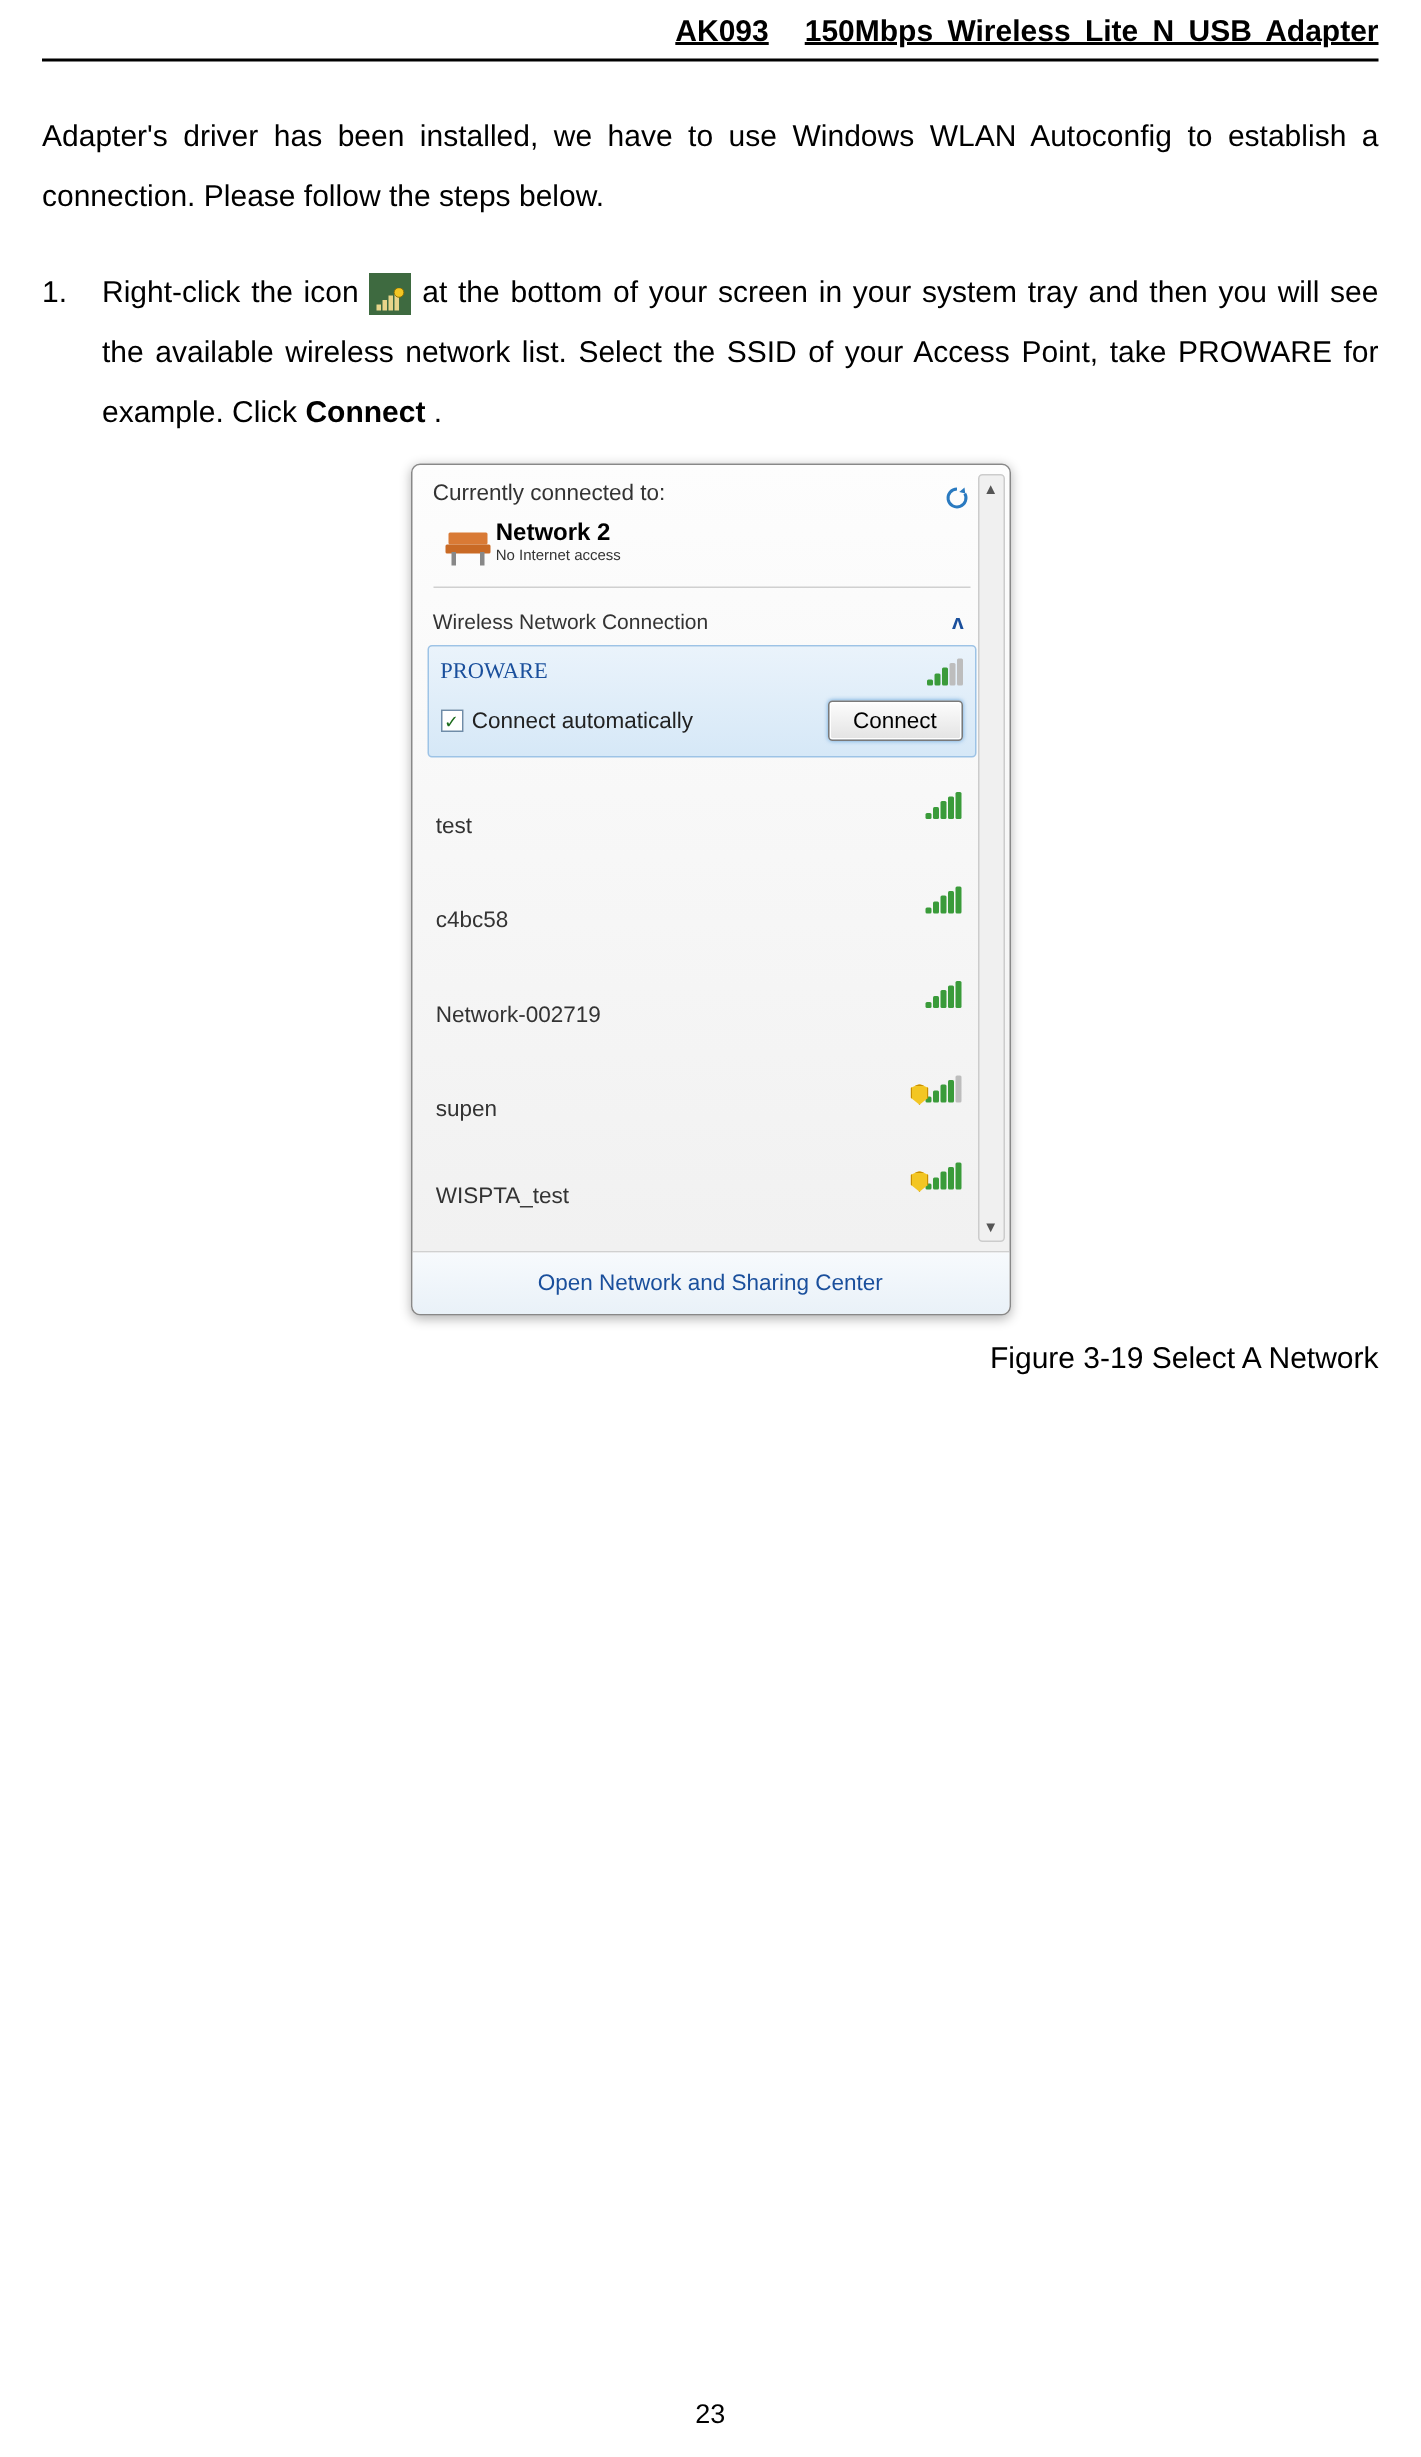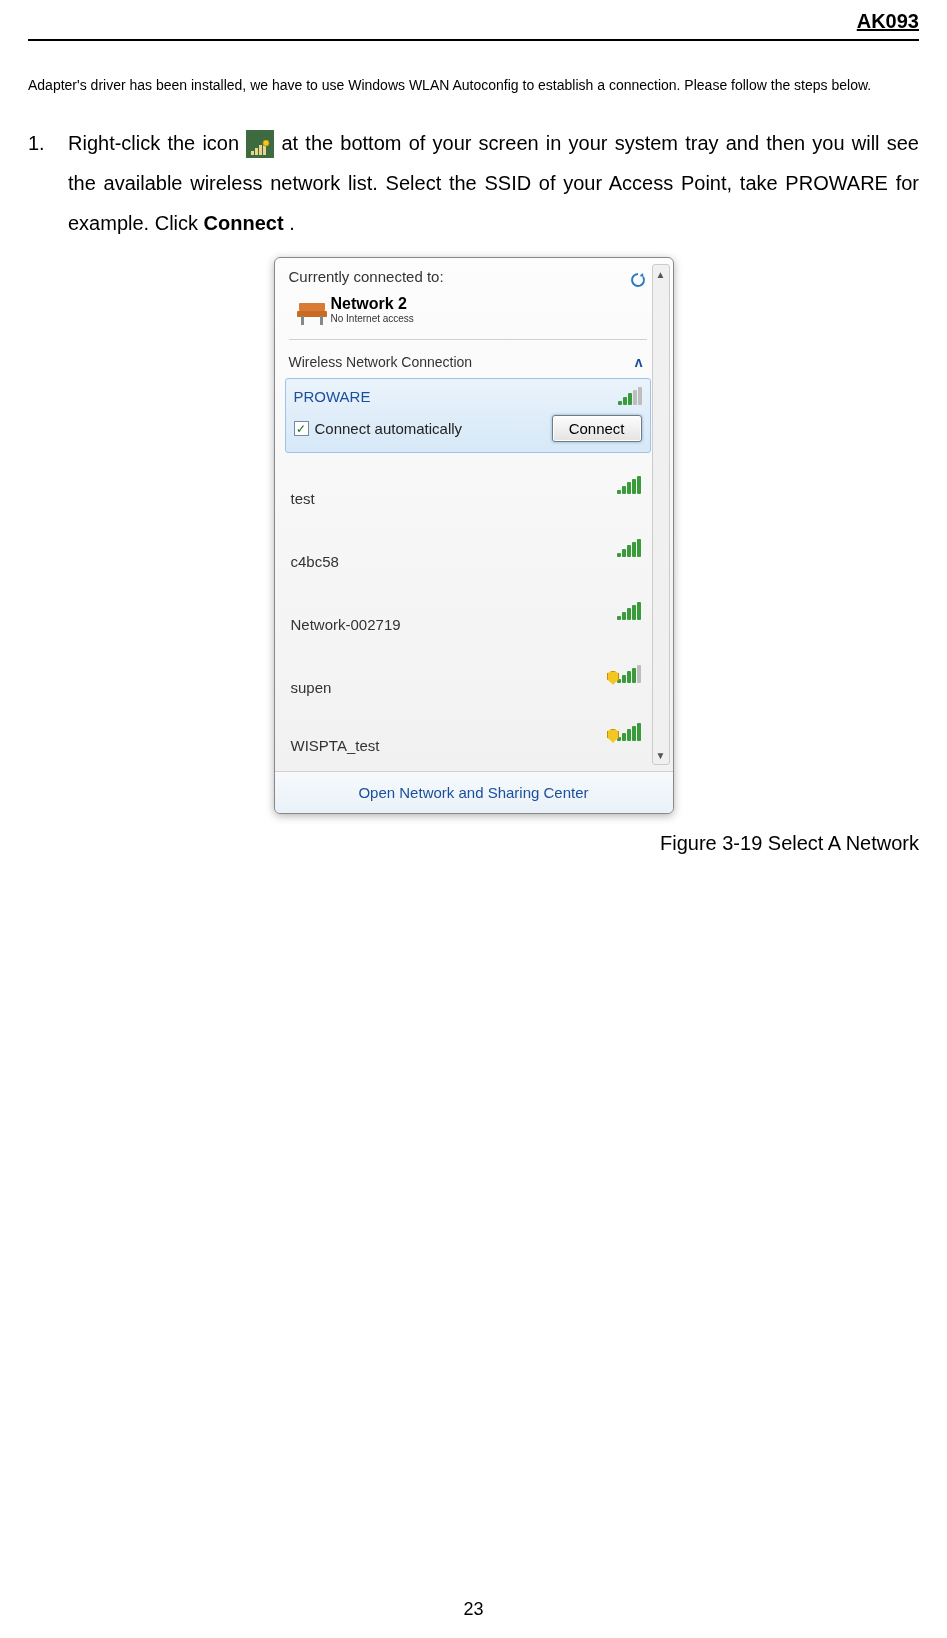--- a/index.html
+++ b/index.html
@@ -28,21 +28,21 @@
     font-size: 20px;
     font-weight: bold;
   }
   .header-title {
     font-size: 20px;
     font-weight: bold;
     word-spacing: 4px;
   }
   .body-text {
     margin-top: 30px;
-    font-size: 14px;
+    font-size: 20px;
     line-height: 2.0;
     text-align: justify;
   }
   .list-item-wrap {
     margin-top: 24px;
     display: flex;
     font-size: 20px;
     line-height: 2.0;
   }
   .list-num {
@@ -177,21 +177,21 @@
     clip-path: polygon(50% 0, 100% 20%, 100% 65%, 50% 100%, 0 65%, 0 20%);
     border: 1px solid #c98f00;
   }
   .selected-block {
     background: linear-gradient(#eaf3fb, #d6e8f7);
     border: 1px solid #9dc3e6;
     border-radius: 3px;
     margin: 0 -4px;
     padding: 0 8px;
   }
-  .selected-block .net-item { padding: 8px 0 6px 0; }
+  .selected-block .net-item { padding: 8px 0 6px 0; font-family: Liberation Serif, serif; }
   .selected-block .ssid { color: #1a4f9c; font-weight: normal; }
   .connect-row {
     display: flex;
     justify-content: space-between;
     align-items: center;
     padding: 4px 0 10px 0;
     gap: 8px;
   }
   .chk-wrap { display: flex; align-items: center; gap: 6px; font-size: 15px; color: #222; }
   .chk-box {
@@ -205,21 +205,21 @@
   }
   .connect-btn {
     padding: 4px 16px;
     font-size: 15px;
     background: linear-gradient(#fdfdfd, #e3e3e3);
     border: 1px solid #7a7a7a;
     border-radius: 3px;
     box-shadow: inset 0 0 0 1px #fff, 0 0 3px rgba(30,120,200,0.6);
   }
   .footer-link-row {
-    margin-top: 8px;
+    margin-top: 19px;
     border-top: 1px solid #d0d0d0;
     background: linear-gradient(#f7fafd, #e9f1f8);
     text-align: center;
     padding: 12px 4px;
     border-radius: 0 0 6px 6px;
   }
   .footer-link-row a {
     color: #1a4f9c;
     text-decoration: none;
     font-size: 15px;
@@ -241,20 +241,21 @@
     width: 18px; height: 18px;
     align-items: center; justify-content: center;
   }
 </style>
 </head>
 <body>
 
 <div class="page">
   <div class="header">
     <span class="header-model">AK093</span>
+    <span class="header-title">150Mbps Wireless Lite N USB Adapter</span>
   </div>
 
   <p class="body-text">Adapter's driver has been installed, we have to use Windows WLAN Autoconfig to establish a connection. Please follow the steps below.</p>
 
   <div class="list-item-wrap">
     <div class="list-num">1.</div>
     <div class="list-body">
       <span>Right-click the icon </span>
       <span class="tray-icon">
         <svg width="20" height="16" viewBox="0 0 20 16">

